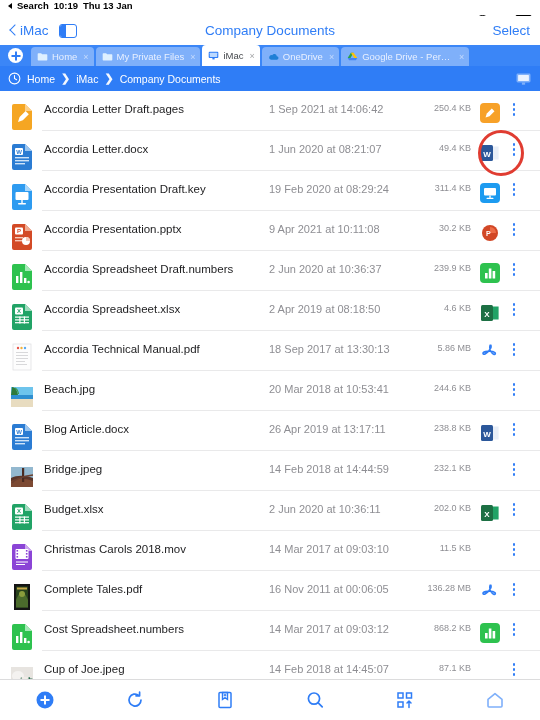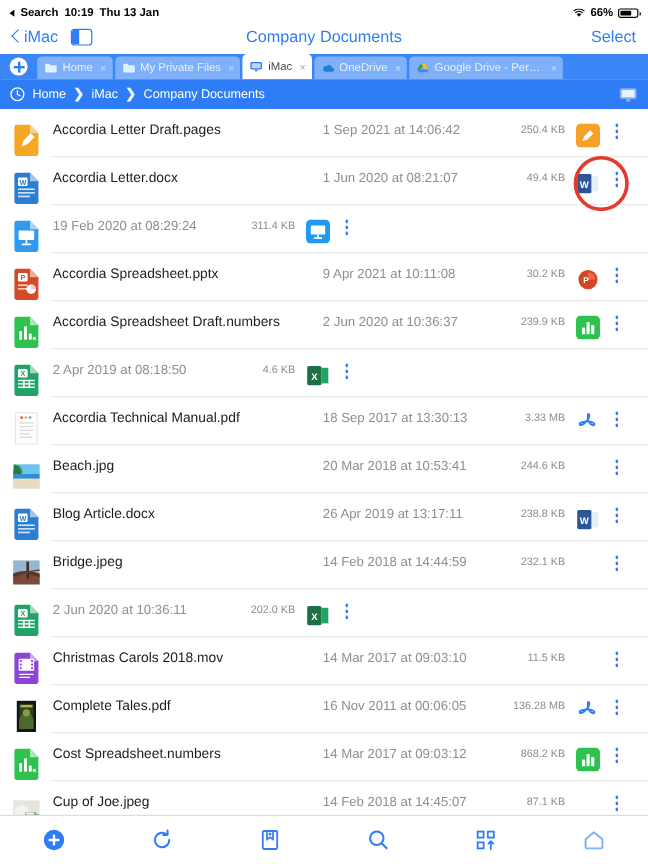--- a/index.html
+++ b/index.html
@@ -7,21 +7,21 @@
   body {
     font-family:"Liberation Sans", sans-serif;
     background:#ffffff;
     overflow:hidden;
     -webkit-font-smoothing:antialiased;
   }
   .screen { position:relative; width:540px; height:720px; background:#fff; }
 
   
   .statusbar {
-    height:16px; background:#fff; display:flex; align-items:flex-end;
+    height:16px; background:#fff; display:flex; align-items:flex-start;
     padding:0 8px; font-size:9.5px; font-weight:bold; color:#000;
   }
   .sb-left { display:flex; align-items:center; gap:5px; }
   .sb-back-tri {
     width:0;height:0;border-top:3.5px solid transparent;border-bottom:3.5px solid transparent;
     border-right:4px solid #000;
   }
   .sb-right { margin-left:auto; display:flex; align-items:center; gap:4px;margin-top:13px; }
   .wifi { width:11px; height:8px; position:relative; }
   .wifi svg { display:block; }
@@ -277,20 +277,21 @@
     </div>
 
     <div class="row">
       <svg class="ficon" viewBox="0 0 24 28">
           <path d="M2 3a2 2 0 0 1 2-2h11l7 7v17a2 2 0 0 1-2 2H4a2 2 0 0 1-2-2z" fill="#2e9bf0"></path>
           <path d="M15 1l7 7h-7z" fill="#a8d7fb"></path>
           <rect x="5.5" y="9" width="13" height="8" rx="1" fill="#fff"></rect>
           <rect x="11.3" y="17" width="1.4" height="3" fill="#fff"></rect>
           <rect x="8" y="20" width="8" height="1.4" rx=".7" fill="#fff"></rect>
         </svg>
+      <div class="fname">Accordia Presentation Draft.key</div>
       <div class="fdate">19 Feb 2020 at 08:29:24</div>
       <div class="fsize">311.4 KB</div>
       <svg class="fapp" viewBox="0 0 20 20">
           <rect width="20" height="20" rx="4" fill="#1d9bf0"></rect>
           <rect x="4" y="5" width="12" height="7.5" rx="1" fill="#fff"></rect>
           <rect x="9.3" y="12.5" width="1.4" height="2.4" fill="#fff"></rect>
           <rect x="6.5" y="14.8" width="7" height="1.3" rx=".65" fill="#fff"></rect>
         </svg>
       <div class="fdots">
           <b></b>
@@ -303,21 +304,21 @@
       <svg class="ficon" viewBox="0 0 24 28">
           <path d="M2 3a2 2 0 0 1 2-2h11l7 7v17a2 2 0 0 1-2 2H4a2 2 0 0 1-2-2z" fill="#d34a26"></path>
           <path d="M15 1l7 7h-7z" fill="#f0ac91"></path>
           <rect x="5" y="4.5" width="8" height="7" rx="1" fill="#fff"></rect>
           <text x="9" y="10.3" font-size="6" text-anchor="middle" fill="#d34a26" font-family="Liberation Sans, sans-serif" font-weight="bold">P</text>
           <rect x="5" y="14" width="8" height="1.4" fill="#f6c9b8"></rect>
           <rect x="5" y="17" width="8" height="1.4" fill="#f6c9b8"></rect>
           <circle cx="16" cy="18" r="4" fill="#fff"></circle>
           <path d="M16 14v4h4a4 4 0 0 0-4-4z" fill="#f6c9b8"></path>
         </svg>
-      <div class="fname">Accordia Spreadsheet.pptx</div>
+      <div class="fname">Accordia Presentation.pptx</div>
       <div class="fdate">9 Apr 2021 at 10:11:08</div>
       <div class="fsize">30.2 KB</div>
       <svg class="fapp" viewBox="0 0 20 20">
           <rect width="20" height="20" rx="3" fill="#fff"></rect>
           <circle cx="10" cy="10" r="8" fill="#d24726"></circle>
           <path d="M10 4a6 6 0 0 1 6 6h-6z" fill="#ed6c47"></path>
           <text x="8.4" y="13" font-size="7" text-anchor="middle" fill="#fff" font-family="Liberation Sans, sans-serif" font-weight="bold">P</text>
         </svg>
       <div class="fdots">
           <b></b>
@@ -358,20 +359,21 @@
           <rect x="5" y="4.5" width="8" height="7" rx="1" fill="#fff"></rect>
           <text x="9" y="10.3" font-size="6" text-anchor="middle" fill="#21a366" font-family="Liberation Sans, sans-serif" font-weight="bold">X</text>
           <g fill="#fff">
             <rect x="5" y="13.5" width="14" height="1.2"></rect>
             <rect x="5" y="16.3" width="14" height="1.2"></rect>
             <rect x="5" y="19.1" width="14" height="1.2"></rect>
             <rect x="9.3" y="13.5" width="1.2" height="7"></rect>
             <rect x="13.8" y="13.5" width="1.2" height="7"></rect>
           </g>
         </svg>
+      <div class="fname">Accordia Spreadsheet.xlsx</div>
       <div class="fdate">2 Apr 2019 at 08:18:50</div>
       <div class="fsize">4.6 KB</div>
       <svg class="fapp" viewBox="0 0 20 20">
           <rect width="20" height="20" rx="3" fill="#fff"></rect>
           <rect x="1" y="2" width="12" height="16" rx="1.5" fill="#1d7044"></rect>
           <text x="7" y="13.5" font-size="8" text-anchor="middle" fill="#fff" font-family="Liberation Sans, sans-serif" font-weight="bold">X</text>
           <rect x="13" y="3.5" width="5.6" height="13" fill="#21a366"></rect>
         </svg>
       <div class="fdots">
           <b></b>
@@ -389,21 +391,21 @@
           <g fill="#d8d8da">
             <rect x="6" y="9" width="12" height="1"></rect>
             <rect x="6" y="12" width="12" height="1"></rect>
             <rect x="6" y="15" width="12" height="1"></rect>
             <rect x="6" y="18" width="9" height="1"></rect>
             <rect x="6" y="21" width="11" height="1"></rect>
           </g>
         </svg>
       <div class="fname">Accordia Technical Manual.pdf</div>
       <div class="fdate">18 Sep 2017 at 13:30:13</div>
-      <div class="fsize">3.33 MB</div>
+      <div class="fsize">5.86 MB</div>
       <svg class="fapp" viewBox="0 0 20 20">
           <path d="M10 2.2c1 0 1.4 1.3.8 2.6-.9 2-3.2 4.8-5.4 6-1.4.8-2.6.4-2.4-.6.2-1.1 2.3-1.6 4.5-1.8 2.6-.2 6.2.2 7.4 1.2.9.8.4 2-.9 1.8-1.9-.3-4-3.4-4.2-6.6-.1-1.6.4-2.6 1.2-2.6z" fill="none" stroke="#2f7df6" stroke-width="1.6" stroke-linejoin="round"></path>
         </svg>
       <div class="fdots">
           <b></b>
           <b></b>
           <b></b>
         </div>
     </div>
 
@@ -479,20 +481,21 @@
           <rect x="5" y="4.5" width="8" height="7" rx="1" fill="#fff"></rect>
           <text x="9" y="10.3" font-size="6" text-anchor="middle" fill="#21a366" font-family="Liberation Sans, sans-serif" font-weight="bold">X</text>
           <g fill="#fff">
             <rect x="5" y="13.5" width="14" height="1.2"></rect>
             <rect x="5" y="16.3" width="14" height="1.2"></rect>
             <rect x="5" y="19.1" width="14" height="1.2"></rect>
             <rect x="9.3" y="13.5" width="1.2" height="7"></rect>
             <rect x="13.8" y="13.5" width="1.2" height="7"></rect>
           </g>
         </svg>
+      <div class="fname">Budget.xlsx</div>
       <div class="fdate">2 Jun 2020 at 10:36:11</div>
       <div class="fsize">202.0 KB</div>
       <svg class="fapp" viewBox="0 0 20 20">
           <rect width="20" height="20" rx="3" fill="#fff"></rect>
           <rect x="1" y="2" width="12" height="16" rx="1.5" fill="#1d7044"></rect>
           <text x="7" y="13.5" font-size="8" text-anchor="middle" fill="#fff" font-family="Liberation Sans, sans-serif" font-weight="bold">X</text>
           <rect x="13" y="3.5" width="5.6" height="13" fill="#21a366"></rect>
         </svg>
       <div class="fdots">
           <b></b>

